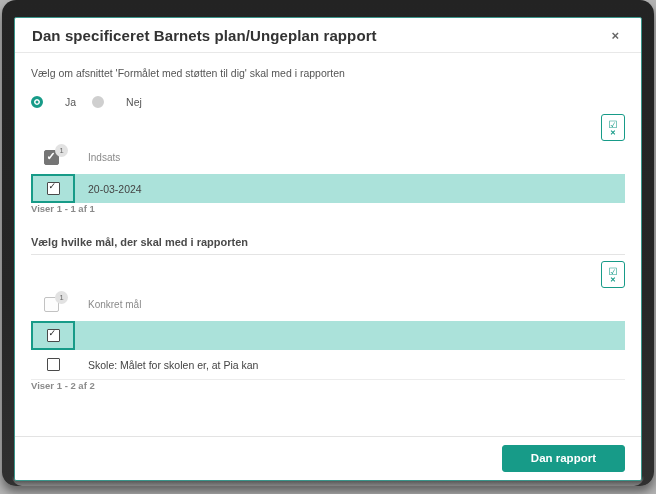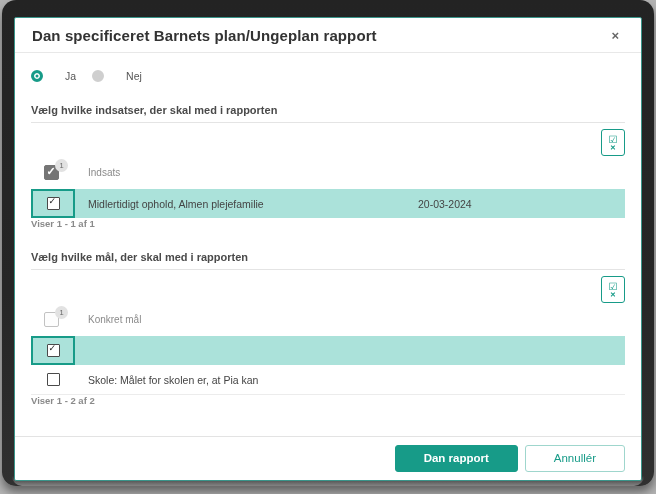--- a/index.html
+++ b/index.html
@@ -129,33 +129,33 @@
 
 <div class="modal">
 
   <div class="modal-header">
     <div class="modal-title">Dan specificeret Barnets plan/Ungeplan rapport</div>
     <button class="close-btn">×</button>
   </div>
 
   <div class="modal-body">
 
+    <div class="intro-text">Vælg om afsnittet 'Formålet med støtten til dig' skal med i rapporten</div>
 
     <div class="radio-row">
       <div class="radio-opt">
         <span class="radio checked"></span>
         <span class="radio-label">Ja</span>
       </div>
       <div class="radio-opt">
         <span class="radio"></span>
         <span class="radio-label">Nej</span>
       </div>
     </div>
 
-    <div class="section-label">Vælg hvilke indsatser, der skal med i rapporten</div>
 
     <div class="toolbar">
       <button class="selectall-btn">
         <span class="chk">☑</span>
         <span class="ex">✕</span>
       </button>
     </div>
 
     <div class="tbl">
       <div class="tbl-header">
@@ -163,21 +163,20 @@
           <span class="hcb checked"></span>
           <span class="badge">1</span>
         </div>
         <div class="col-label first">Indsats</div>
       </div>
 
       <div class="row checked">
         <div class="cb-cell">
           <span class="cb checked"></span>
         </div>
-        <div class="cell">Midlertidigt ophold, Almen plejefamilie</div>
         <div class="cell">20-03-2024</div>
       </div>
     </div>
 
     <div class="pager">Viser 1 - 1 af 1</div>
 
     <div class="section-label">Vælg hvilke mål, der skal med i rapporten</div>
 
     <div class="toolbar">
       <button class="selectall-btn">
@@ -211,16 +210,15 @@
         <div></div>
       </div>
     </div>
 
     <div class="pager">Viser 1 - 2 af 2</div>
 
   </div>
 
   <div class="modal-footer">
     <button class="btn btn-primary">Dan rapport</button>
-    <button class="btn btn-secondary">Annullér</button>
   </div>
 
 </div>
 
 </body></html>

